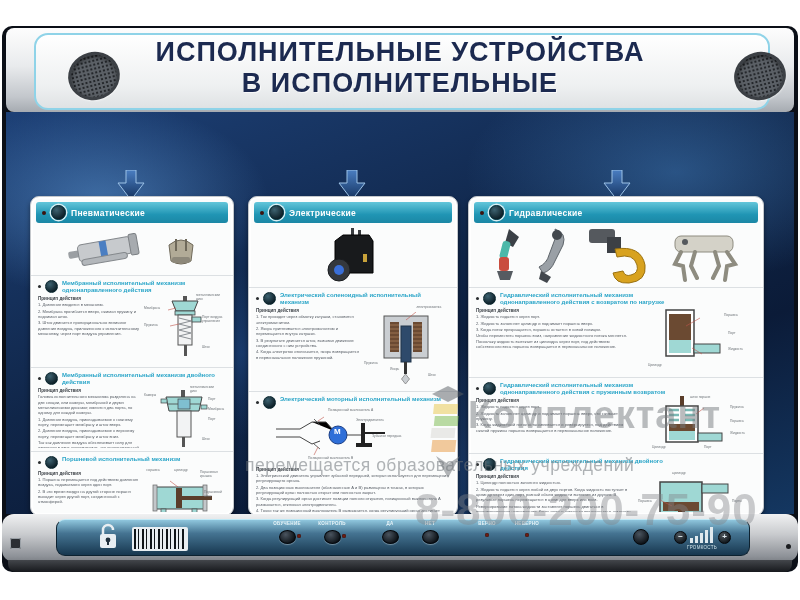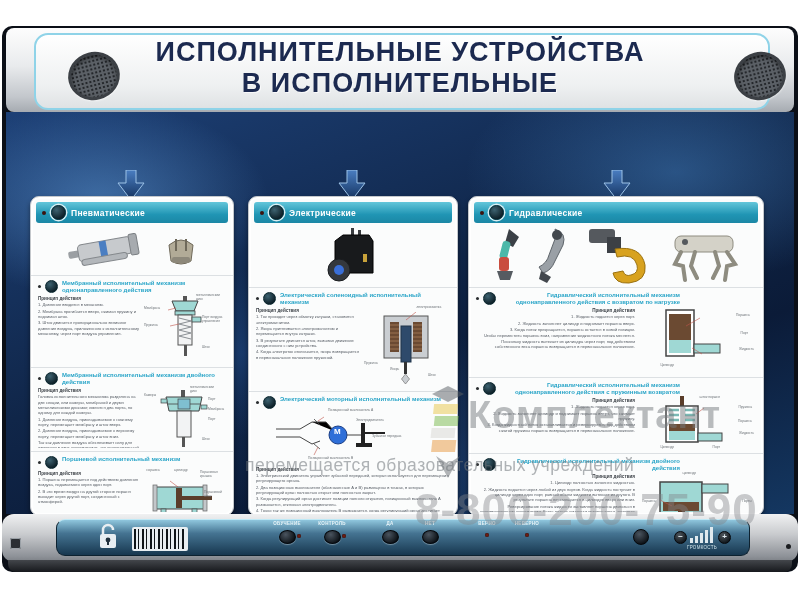--- a/index.html
+++ b/index.html
@@ -43,21 +43,21 @@
   .pill span{color:#8adcf4;font-weight:bold;font-size:15px;letter-spacing:.6px;}
 
   
   .arrow{top:170px;width:30px;height:30px;}
   .a1{left:116px;} .a2{left:337px;} .a3{left:602px;}
 
   
   .panel{top:196px;height:318px;background:#fbfcfc;border:1px solid #c4c8cc;border-radius:9px;
     box-shadow:0 3px 5px rgba(0,0,0,.45), inset 0 0 0 2px #fff;
     display:flex;flex-direction:column;overflow:hidden;}
-  .p1{left:30px;width:202px;} .p2{left:248px;width:208px;} .p3{left:468px;width:294px;text-align:right;}
+  .p1{left:30px;width:202px;} .p2{left:248px;width:208px;} .p3{left:468px;width:294px;}
   .teal-bar{margin:5px 5px 0 5px;height:21px;border-radius:3px;flex:none;
     background:linear-gradient(#63c6da,#2095b4 60%,#1b87a5);
     display:flex;align-items:center;padding:0 6px;gap:5px;}
   .teal-bar .t-title{color:#fff;font-weight:bold;font-size:8.5px;letter-spacing:.3px;}
   .led-dot{width:4px;height:4px;border-radius:50%;background:#3c1410;flex:none;}
   .knob{width:13px;height:13px;border-radius:50%;flex:none;
     background:radial-gradient(circle at 35% 30%,#3d6270,#0d1f27 75%);
     border:1.5px solid #0a272f;box-shadow:0 0 0 1.5px #d7edf2;}
   .img-row{flex:none;display:flex;align-items:center;justify-content:center;gap:12px;}
   .ir1{height:52px;} .ir2{height:64px;} .ir3{height:64px;gap:10px;}

